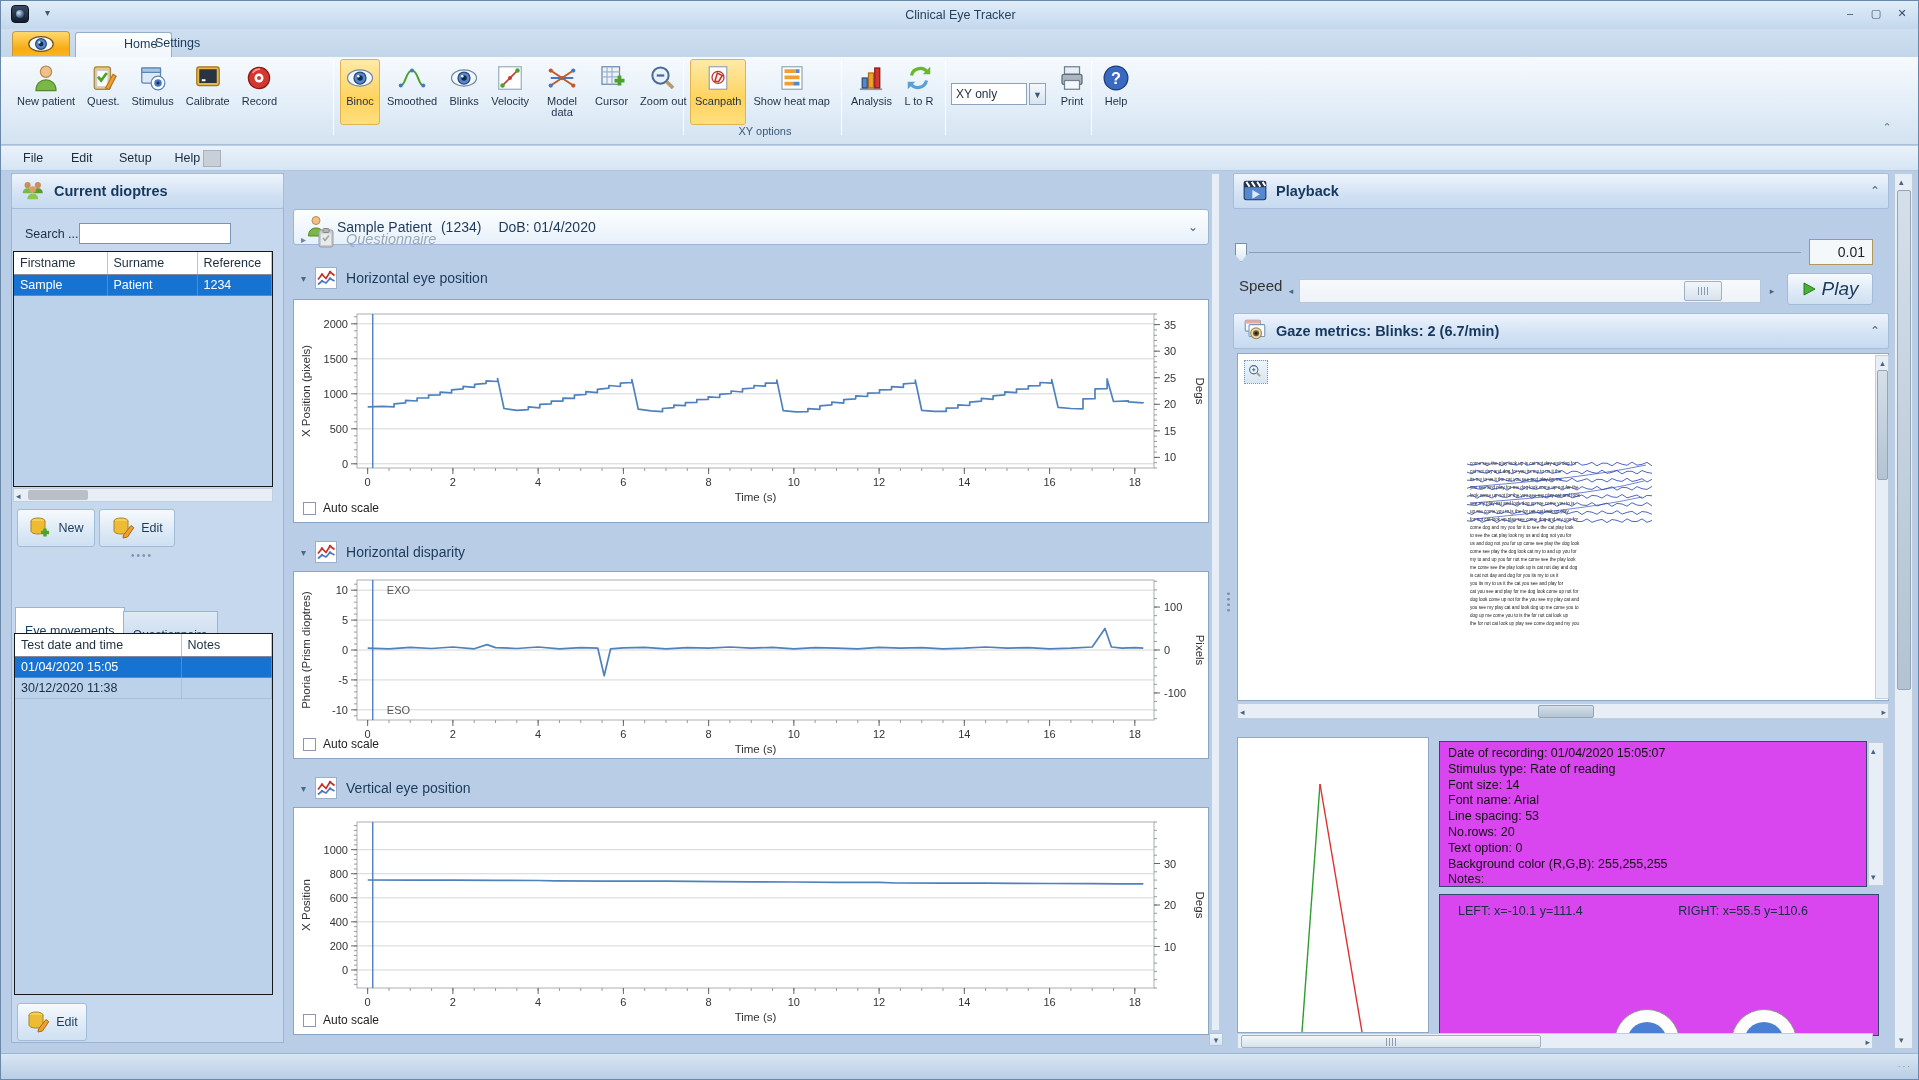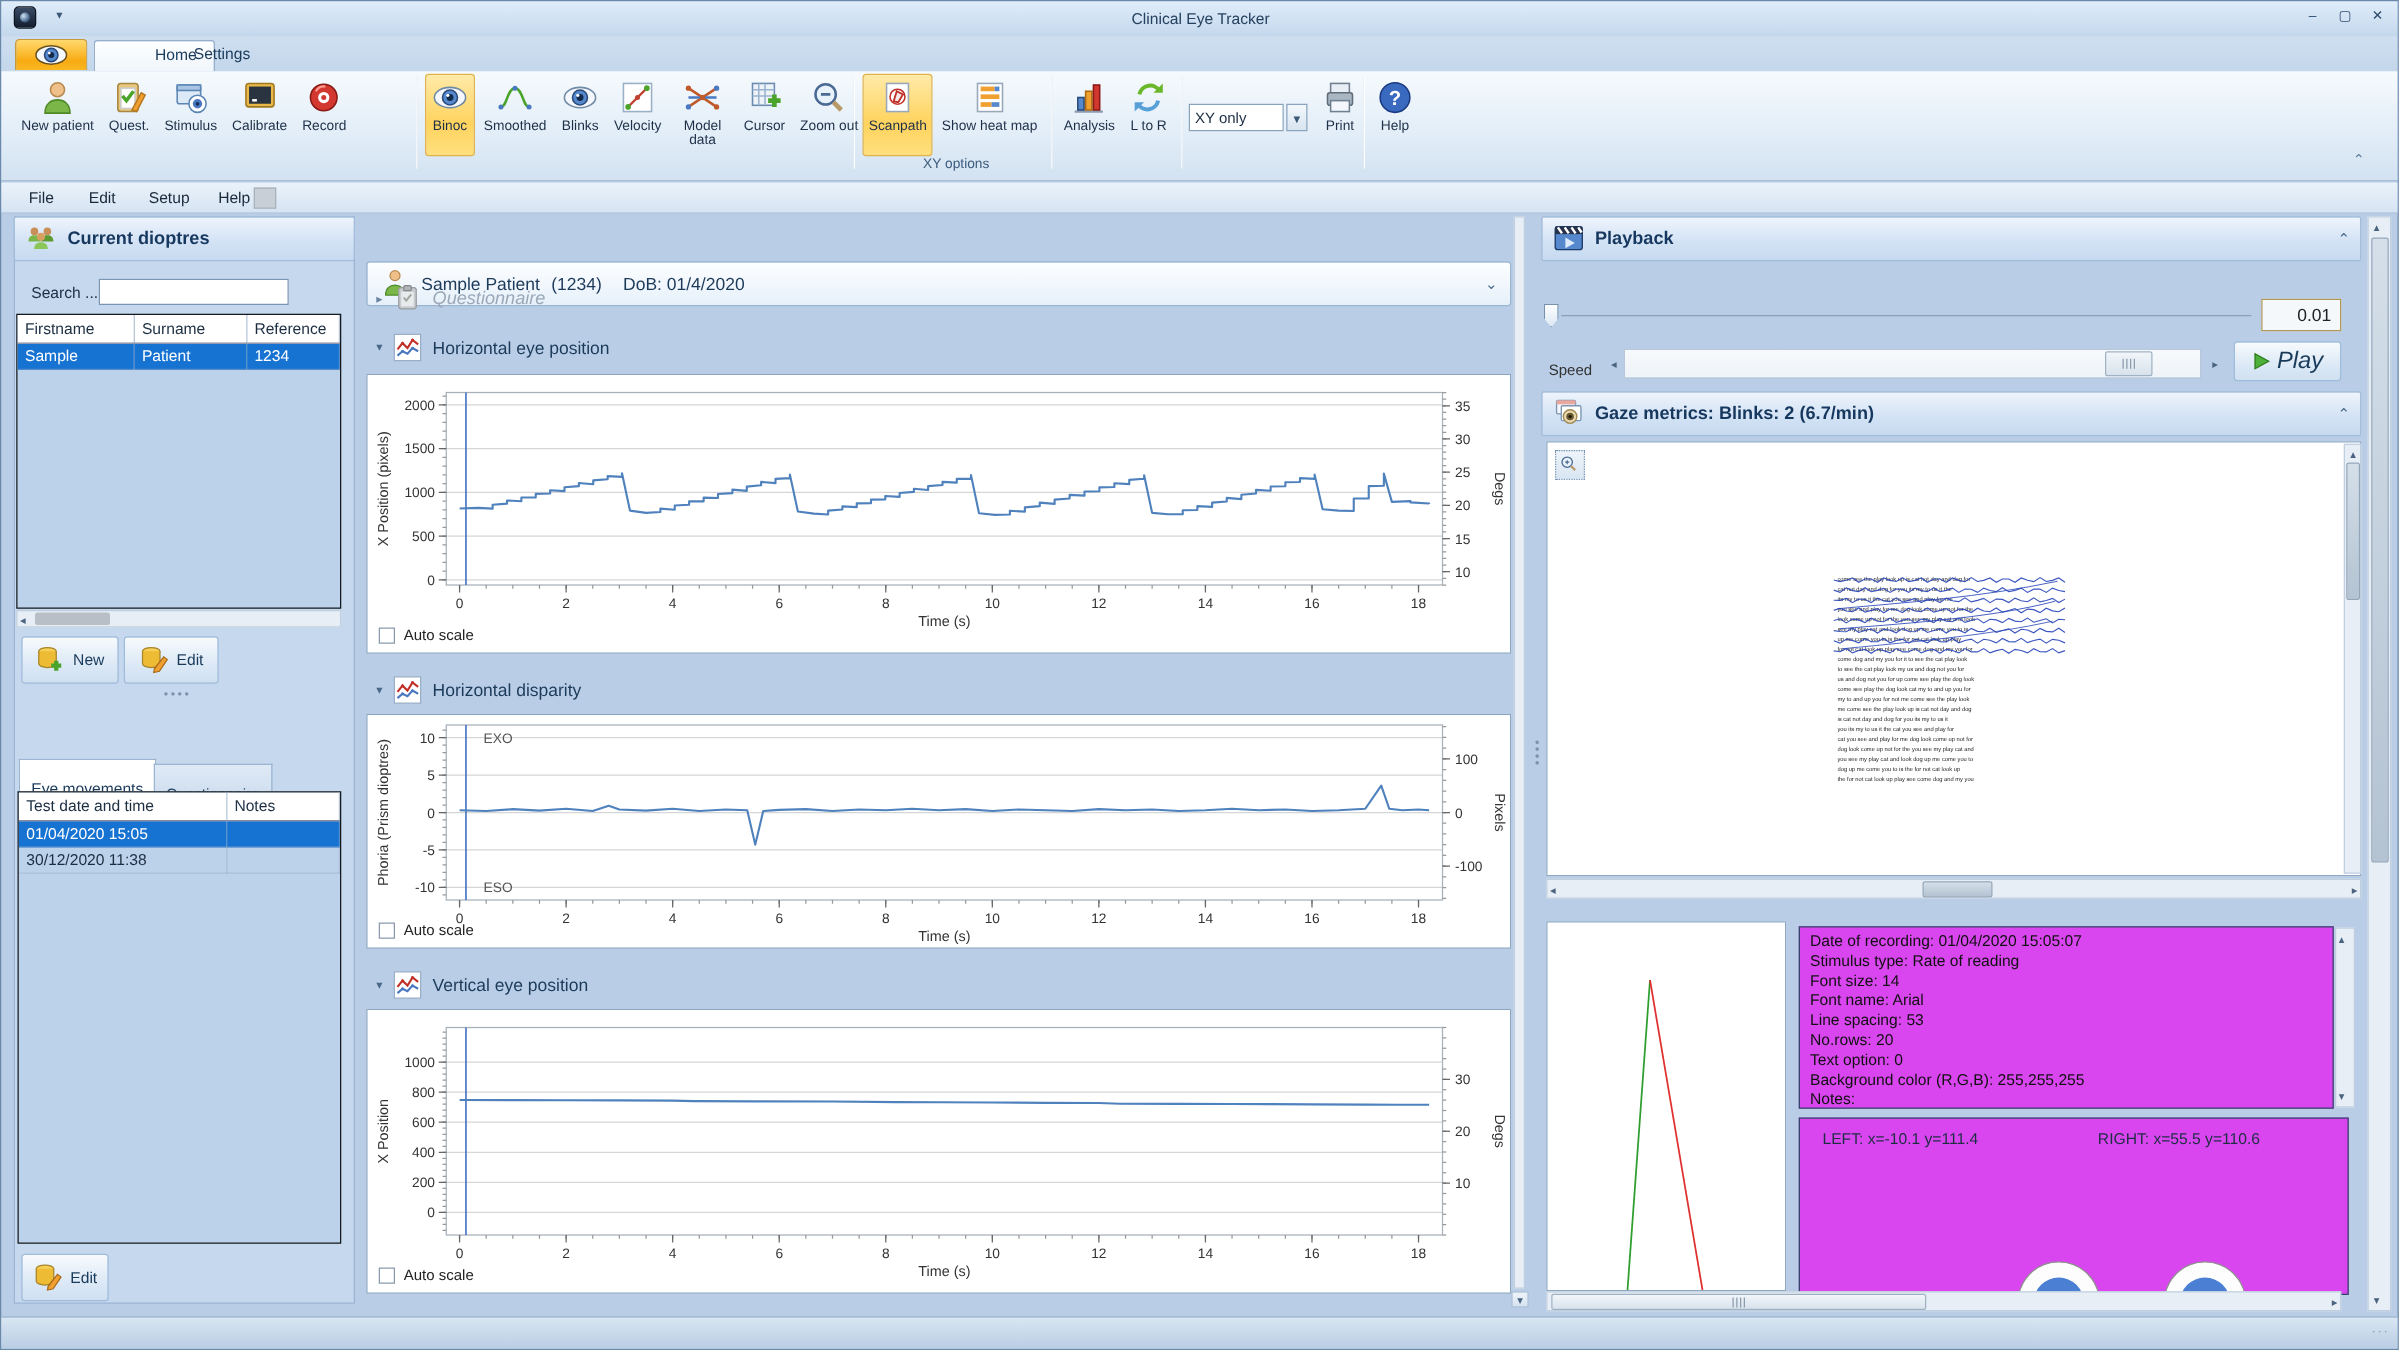--- a/index.html
+++ b/index.html
@@ -883,21 +883,21 @@
           <rect x="2" y="4" width="20" height="5.5" fill="#26324a"></rect>
           <path d="M4 4.5l3 4.5M9 4.5l3 4.5M14 4.5l3 4.5M19 4.5l2.5 3.8" stroke="#fff" stroke-width="1.8"></path>
           <path d="M9.5 12l7 4-7 4z" fill="#dceafc"></path>
         </svg></span>
     <span class="ptitle">Playback</span>
     <span class="chev">⌃</span>
   </div>
   <div class="abs" style="left:1248px;top:251px;width:552px;height:1px;background:#8aa0b8;"></div>
   <div class="abs" style="left:1234px;top:242px;width:12px;height:19px;background:linear-gradient(#fdfeff,#dce8f4);border:1px solid #7890ac;clip-path:polygon(0 0,100% 0,100% 60%,50% 100%,0 60%);"></div>
   <div class="abs valuebox" style="left:1808px;top:238px;width:64px;height:26px;">0.01</div>
-  <div class="abs" style="left:1238px;top:288px;font-size:12px;color:#333;">Speed</div>
+  <div class="abs" style="left:1238px;top:276px;font-size:15px;color:#333;">Speed</div>
   <div class="abs sarrow" style="left:1283px;top:280px;width:14px;height:20px;line-height:20px;">◂</div>
   <div class="abs speedtrack" style="left:1298px;top:278px;width:462px;height:24px;"></div>
   <div class="abs gripthumb" style="left:1683px;top:280px;width:38px;height:20px;">
       <i></i>
       <i></i>
       <i></i>
       <i></i>
     </div>
   <div class="abs sarrow" style="left:1764px;top:280px;width:14px;height:20px;line-height:20px;">▸</div>
   <div class="abs btn" style="left:1786px;top:272px;width:86px;height:32px;font-size:19px;font-style:italic;">

